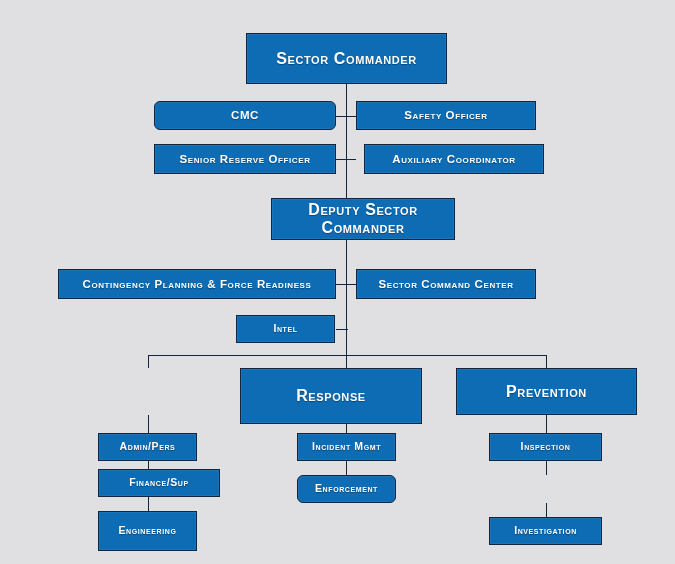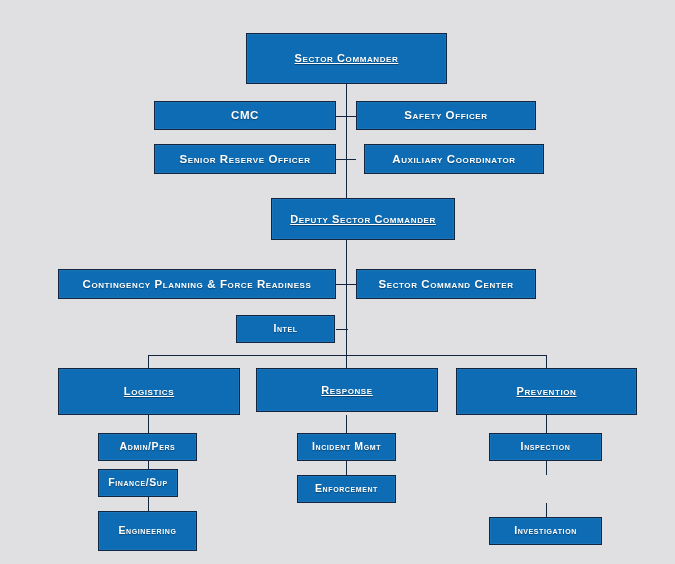--- a/index.html
+++ b/index.html
@@ -29,21 +29,21 @@
     color: #ffffff;
     font-variant: small-caps;
     font-weight: bold;
     letter-spacing: 0.6px;
     text-align: center;
     line-height: 1.1;
     text-shadow: 0 1px 1px rgba(0,0,0,0.35);
     box-shadow: inset 0 0 0 1px rgba(255,255,255,0.06);
     padding: 0 4px;
   }
-  .box.t-lg   { font-size: 11px; text-decoration: underline; }
+  .box.t-lg   { font-size: 16px; }
   .box.t-md   { font-size: 11.5px; }
   .box.t-sm   { font-size: 10.5px; }
   .line {
     position: absolute;
     background: #12263f;
   }
   .line.v { width: 1px; }
   .line.h { height: 1px; }
 </style>
 </head>
@@ -74,38 +74,37 @@
 
   <div class="line v" style="left:346px; top:415px; height:18px;"></div>
   <div class="line v" style="left:346px; top:461px; height:14px;"></div>
 
   <div class="line v" style="left:546px; top:415px; height:18px;"></div>
   <div class="line v" style="left:546px; top:461px; height:14px;"></div>
   <div class="line v" style="left:546px; top:503px; height:14px;"></div>
 
   <div class="box t-lg" style="left:246px; top:33px; width:201px; height:51px;">Sector Commander</div>
 
-  <div class="box t-md" style="left:154px; top:101px; width:182px; height:29px;">CMC</div>
+  <div class="box t-md" style="left:154px; top:101px; width:182px; height:29px;border-radius:6px;">CMC</div>
   <div class="box t-md" style="left:356px; top:101px; width:180px; height:29px;">Safety Officer</div>
   <div class="box t-md" style="left:154px; top:144px; width:182px; height:30px;">Senior Reserve Officer</div>
   <div class="box t-md" style="left:356px; top:144px; width:180px; height:30px;margin-left:8px;">Auxiliary Coordinator</div>
 
   <div class="box t-lg" style="left:255px; top:198px; width:184px; height:42px;margin-left:16px;">Deputy Sector Commander</div>
 
   <div class="box t-md" style="left:58px; top:269px; width:278px; height:30px;">Contingency Planning &amp; Force Readiness</div>
   <div class="box t-md" style="left:356px; top:269px; width:180px; height:30px;">Sector Command Center</div>
   <div class="box t-sm" style="left:236px; top:315px; width:99px; height:28px;">Intel</div>
 
-  <div class="box t-lg" style="left:58px; top:368px; width:182px; height:47px;">Logistics</div>
-  <div class="box t-lg" style="left:256px; top:368px; width:182px; height:44px;">Response</div>
+  <div class="box t-lg" style="left:240px; top:368px; width:182px; height:56px;">Response</div>
   <div class="box t-lg" style="left:456px; top:368px; width:181px; height:47px;">Prevention</div>
 
   <div class="box t-sm" style="left:98px; top:433px; width:99px; height:28px;">Admin/Pers</div>
-  <div class="box t-sm" style="left:98px; top:469px; width:80px; height:28px;">Finance/Sup</div>
+  <div class="box t-sm" style="left:98px; top:469px; width:122px; height:28px;">Finance/Sup</div>
   <div class="box t-sm" style="left:98px; top:511px; width:99px; height:40px;">Engineering</div>
 
   <div class="box t-sm" style="left:297px; top:433px; width:99px; height:28px;">Incident Mgmt</div>
-  <div class="box t-sm" style="left:297px; top:475px; width:99px; height:28px;">Enforcement</div>
+  <div class="box t-sm" style="left:297px; top:475px; width:99px; height:28px;border-radius:6px;">Enforcement</div>
 
   <div class="box t-sm" style="left:489px; top:433px; width:113px; height:28px;">Inspection</div>
   <div class="box t-sm" style="left:489px; top:517px; width:113px; height:28px;">Investigation</div>
 
 </div>
 
 </body></html>

